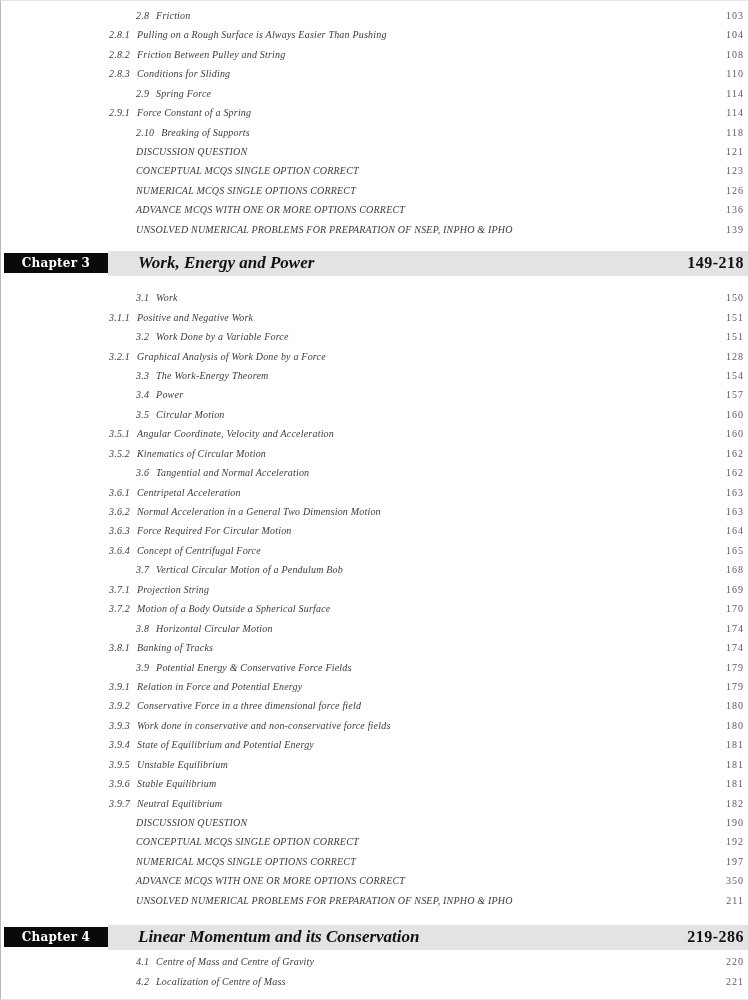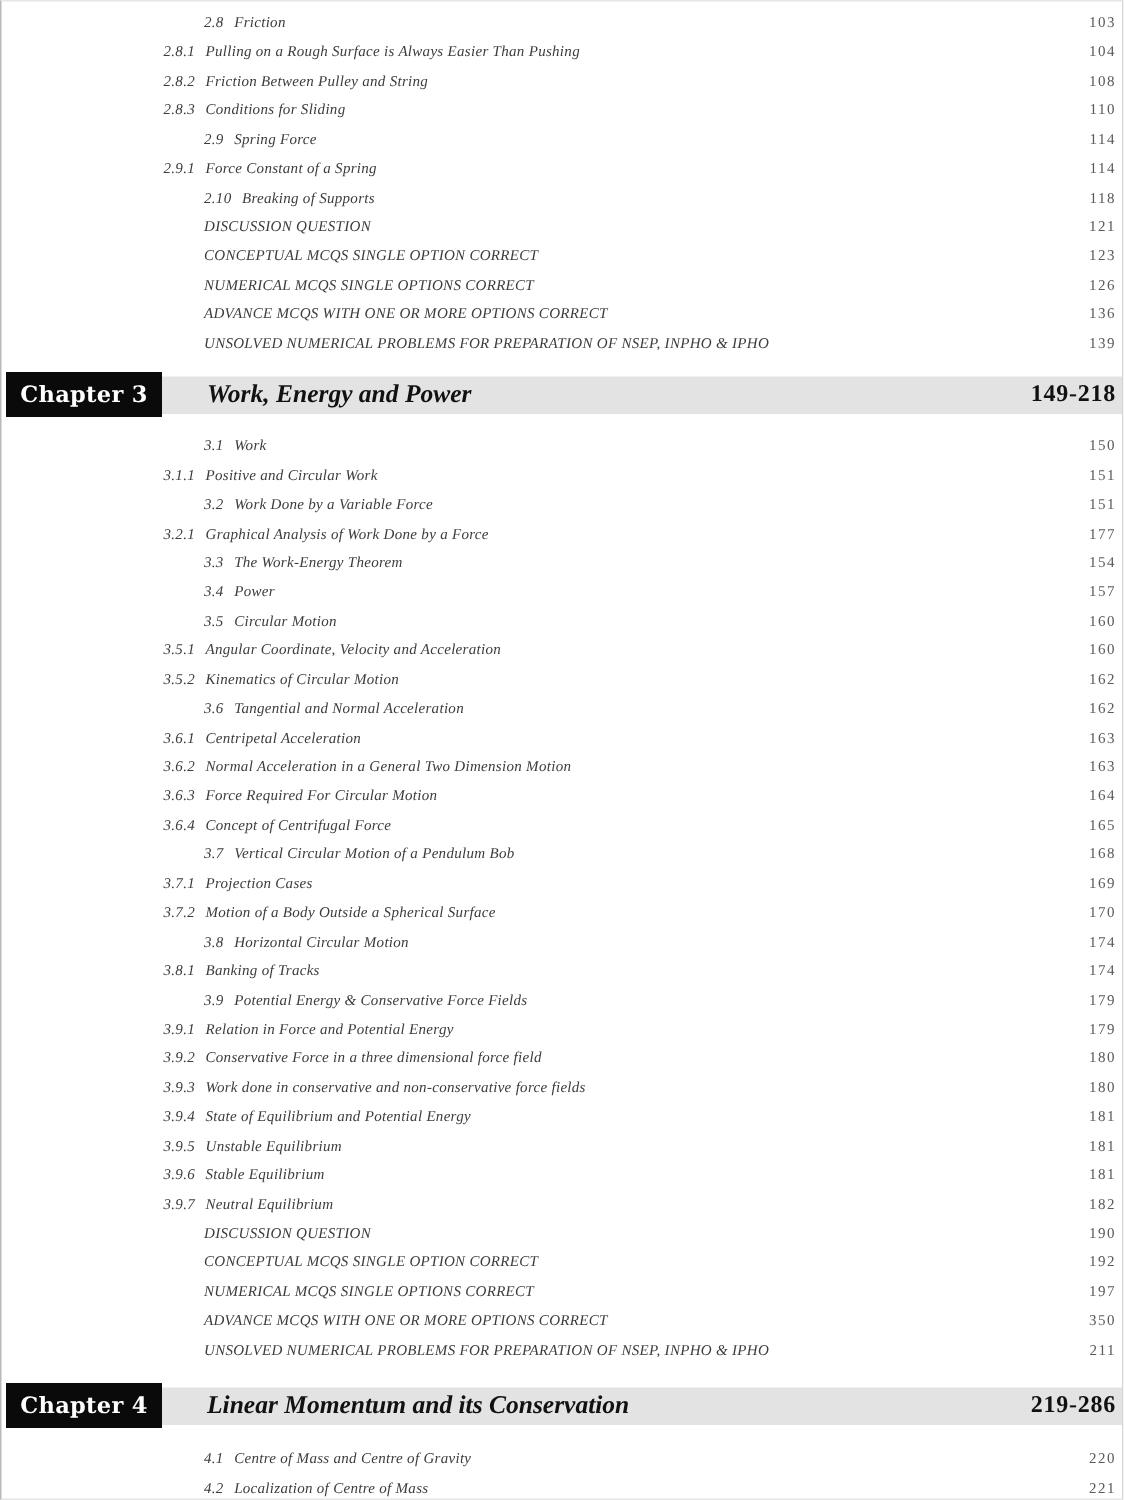--- a/index.html
+++ b/index.html
@@ -47,33 +47,33 @@
     color: var(--page-number, #5a5a5a);
     letter-spacing: 1px;
   }
   
   .chapter-header {
     display: flex;
     align-items: center;
     height: 30px;
   }
   .sec-1 { margin-top: 9px;  margin-bottom: 10px; }
-  .sec-3 { margin-top: 12px; margin-bottom: 11px; }
+  .sec-3 { margin-top: 12px; }
   .chapter-box {
     width: 104px;
-    height: 30px;
+    height: 20px;
     margin-left: 3px;
     background: var(--chapter-box-bg, #0a0a0a);
     color: var(--chapter-box-text, #ffffff);
     display: flex;
     align-items: center;
     justify-content: center;
     font-family: "DejaVu Serif", serif;
     font-weight: bold;
-    font-size: 15px;
+    font-size: 12px;
     letter-spacing: 0.2px;
     flex: 0 0 auto;
   }
   .chapter-bar {
     flex: 1;
     height: 25px;
     background: var(--chapter-bar-bg, #e3e3e3);
     display: flex;
     align-items: center;
     box-sizing: border-box;
@@ -182,34 +182,34 @@
   </div>
 
   <div class="toc-row lvl1">
     <span class="num">3.1</span>
     <span class="title">Work</span>
     <span class="page">150</span>
   </div>
 
   <div class="toc-row lvl2">
     <span class="num">3.1.1</span>
-    <span class="title">Positive and Circular Work</span>
+    <span class="title">Positive and Negative Work</span>
     <span class="page">151</span>
   </div>
 
   <div class="toc-row lvl1">
     <span class="num">3.2</span>
     <span class="title">Work Done by a Variable Force</span>
     <span class="page">151</span>
   </div>
 
   <div class="toc-row lvl2">
     <span class="num">3.2.1</span>
     <span class="title">Graphical Analysis of Work Done by a Force</span>
-    <span class="page">177</span>
+    <span class="page">128</span>
   </div>
 
   <div class="toc-row lvl1">
     <span class="num">3.3</span>
     <span class="title">The Work-Energy Theorem</span>
     <span class="page">154</span>
   </div>
 
   <div class="toc-row lvl1">
     <span class="num">3.4</span>
@@ -266,21 +266,21 @@
   </div>
 
   <div class="toc-row lvl1">
     <span class="num">3.7</span>
     <span class="title">Vertical Circular Motion of a Pendulum Bob</span>
     <span class="page">168</span>
   </div>
 
   <div class="toc-row lvl2">
     <span class="num">3.7.1</span>
-    <span class="title">Projection Cases</span>
+    <span class="title">Projection String</span>
     <span class="page">169</span>
   </div>
 
   <div class="toc-row lvl2">
     <span class="num">3.7.2</span>
     <span class="title">Motion of a Body Outside a Spherical Surface</span>
     <span class="page">170</span>
   </div>
 
   <div class="toc-row lvl1">

